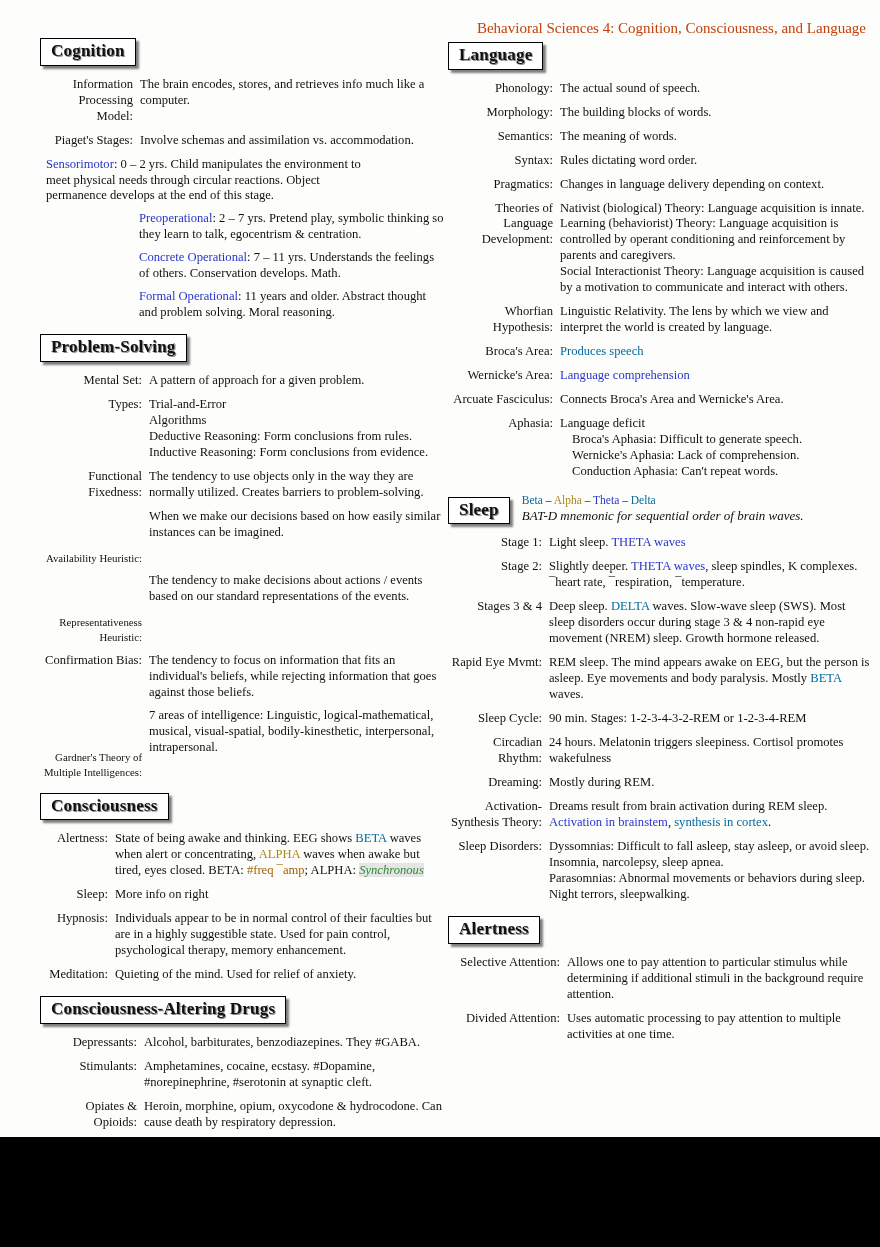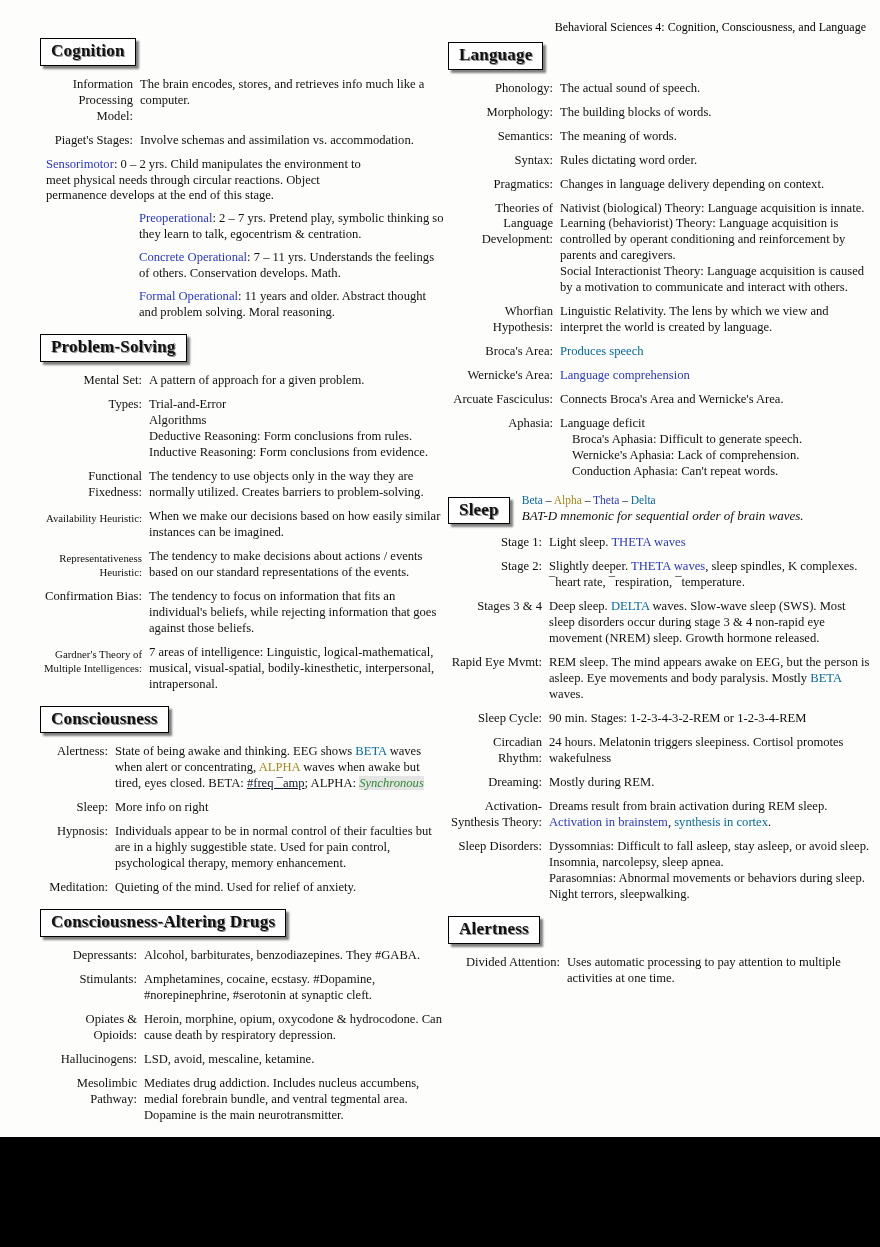--- a/index.html
+++ b/index.html
@@ -1,57 +1,57 @@
 <!DOCTYPE html>
 <html><head>
 <meta charset="utf-8">
 <style>
   html,body{margin:0;padding:0;background:#000;}
   .frame{width:880px;height:1247px;background:#000;position:relative;overflow:hidden;
          font-family:"Liberation Serif",serif;color:#111;}
   .page{position:absolute;top:0;left:0;width:880px;height:1137px;background:#fdfdfb;overflow:hidden;}
   .bottom-bar{position:absolute;left:0;top:1137px;width:880px;height:110px;background:#000;}
 
-  .doc-title{position:absolute;top:20px;right:14px;font-size:12px;color:#000000;}
+  .doc-title{position:absolute;top:20px;right:14px;font-size:15px;color:#c2410c;}
 
   .col{position:absolute;font-size:12.6px;line-height:1.27;}
   .col-left{left:40px;top:38px;width:404px;}
   .col-right{left:448px;top:42px;width:424px;}
 
   .sec{margin-bottom:13px;}
   .sec-header-row{display:flex;align-items:flex-end;margin:0 0 11px 0;}
   .sec-header{display:inline-block;border:1.8px solid #000;padding:1px 10px 3px 10px;
               font-size:17px;font-weight:bold;letter-spacing:.2px;background:#fff;
               box-shadow:2.5px 2.5px 2px rgba(0,0,0,.5);
               text-shadow:1.1px 1.1px .6px rgba(0,0,0,.45);}
   .sec-note{margin-left:12px;}
   .note-line1{font-size:11.5px;}
   .note-line2{font-size:13px;font-style:italic;}
 
   .entry{display:flex;gap:7px;margin-bottom:8px;}
   .entry-label{flex:none;text-align:right;}
   .entry-body{flex:1;min-width:0;}
   .body-line.ind{margin-left:12px;}
-  .entry-label.small{font-size:10.8px;line-height:1.35;padding-top:2px;}
+  .entry-label.small{font-size:10.8px;line-height:1.35;padding-top:2px;margin-top:40px;}
 
   .sec-cognition .entry-label{width:93px;}
   .sec-problem .entry-label{width:102px;}
   .sec-consciousness .entry-label{width:68px;}
   .sec-drugs .entry-label{width:97px;}
   .sec-language .entry-label{width:105px;}
   .sec-sleep .entry-label{width:94px;}
   .sec-alertness .entry-label{width:112px;}
 
   .para{margin:1px 0 7px 0;}
   .para-full{margin-left:6px;width:336px;}
   .sec-cognition .para-body{margin-left:99px;}
 
   .c-red{color:#0369a1;}
   .c-blue{color:#2836cc;}
-  .c-orange{color:#0f172a;text-decoration:underline;}
+  .c-orange{color:#a16207;}
   .c-olive{color:#a8871c;}
   .c-green{color:#2f8a35;}
   .hl{background:#e5e5e5;font-style:italic;}
 </style>
 </head>
 <body>
 
 <div class="frame">
   <div class="page">
     <div class="doc-title">Behavioral Sciences 4: Cognition, Consciousness, and Language</div>
@@ -331,20 +331,26 @@
               <div class="body-line"><span>Dyssomnias:  Difficult to fall asleep, stay asleep, or avoid sleep.  Insomnia, narcolepsy, sleep apnea.</span></div>
               <div class="body-line"><span>Parasomnias:  Abnormal movements or behaviors during sleep.  Night terrors, sleepwalking.</span></div>
             </div>
           </div>
         </section>
         <section class="sec sec-alertness">
           <div class="sec-header-row">
             <div class="sec-header">Alertness</div>
           </div>
           <div class="entry">
+            <div class="entry-label">Selective Attention:</div>
+            <div class="entry-body">
+              <div class="body-line"><span>Allows one to pay attention to particular stimulus while determining if additional stimuli in the background require attention.</span></div>
+            </div>
+          </div>
+          <div class="entry">
             <div class="entry-label">Divided Attention:</div>
             <div class="entry-body">
               <div class="body-line"><span>Uses automatic processing to pay attention to multiple activities at one time.</span></div>
             </div>
           </div>
         </section>
       </div>
   </div>
   <div class="bottom-bar"></div>
 </div>

